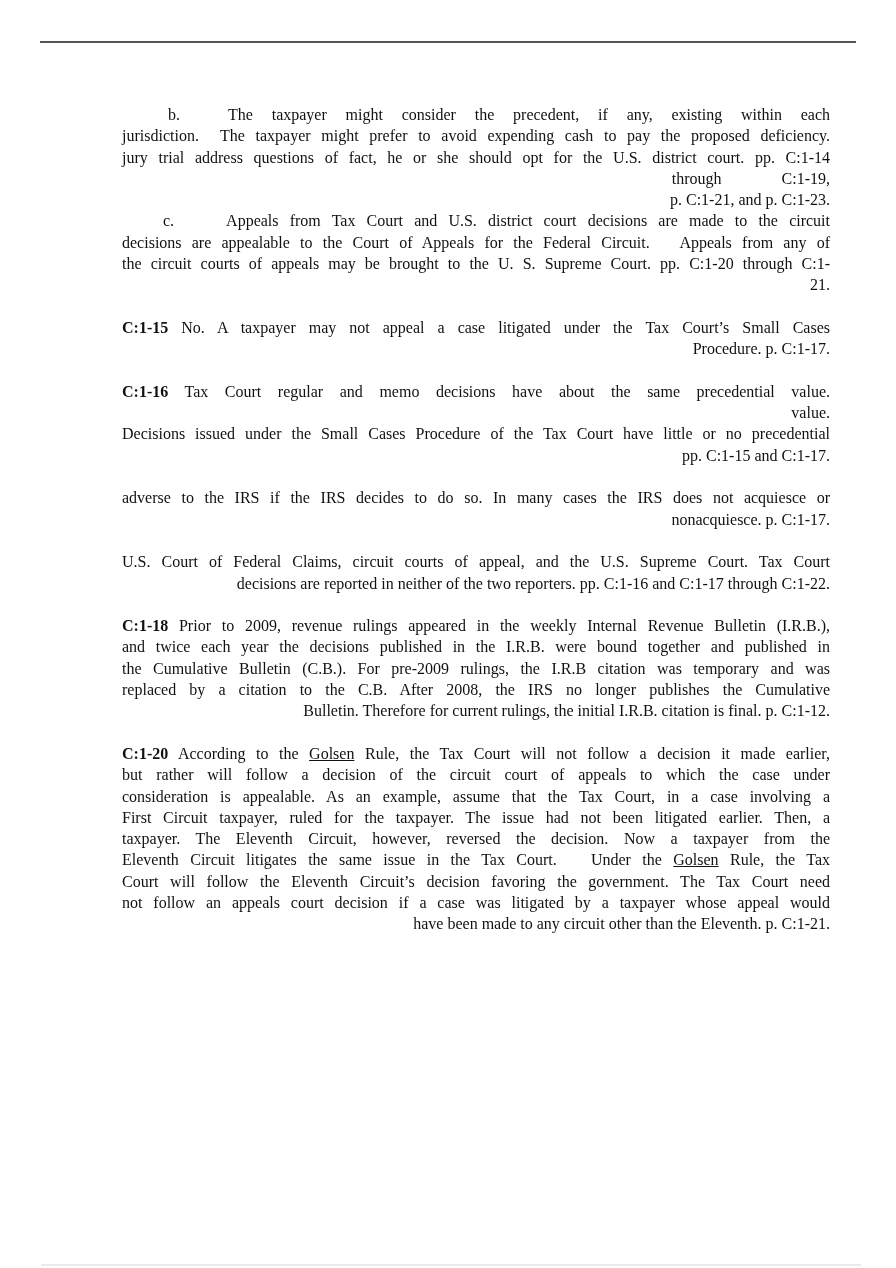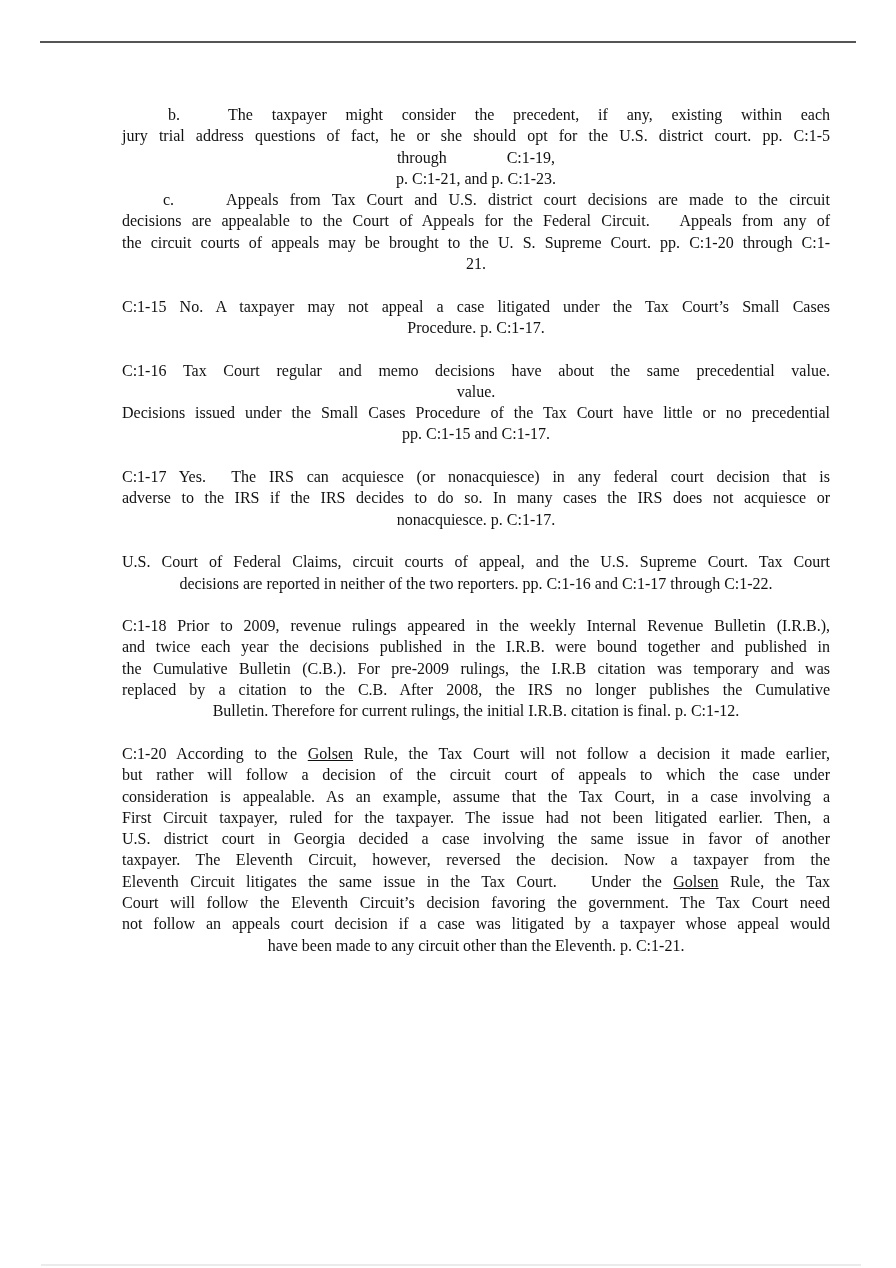--- a/index.html
+++ b/index.html
@@ -37,85 +37,84 @@
     top: 104px;
     left: 108px;
     width: 708px;
     font-size: 16px;
     line-height: 21.3px;
     margin-left: 14px;
   }
   .para { margin: 0; }
   .para.gap { margin-top: 21.3px; }
   .line {
-    text-align: center;
+    text-align: right;
     white-space: normal;
   }
   .line.just {
     text-align: justify;
     text-align-last: justify;
   }
   .run { }
-  .run.b { font-weight: normal; }
+  .run.b { font-weight: bold; }
   .run.u { text-decoration: underline; }
   .tab {
     display: inline-block;
     height: 1px;
   }
 </style>
 </head>
 <body>
 
 <div class="page">
   <div class="rule-top"></div>
   <div class="content">
       <div class="para">
         <div class="line just"><span class="tab" style="width: 46px;"></span><span class="run">b.</span><span class="tab" style="width: 48px;"></span><span class="run">The taxpayer might consider the precedent, if any, existing within each</span></div>
-        <div class="line just"><span class="run">jury trial address questions of fact, he or she should opt for the U.S. district court. pp. C:1-5</span></div>
+        <div class="line just"><span class="run">jurisdiction.&nbsp; The taxpayer might prefer to avoid expending cash to pay the proposed deficiency.</span></div>
+        <div class="line just"><span class="run">jury trial address questions of fact, he or she should opt for the U.S. district court. pp. C:1-14</span></div>
         <div class="line"><span class="run">through</span><span class="tab" style="width: 60px;"></span><span class="run">C:1-19,</span></div>
         <div class="line"><span class="run">p. C:1-21, and p. C:1-23.</span></div>
       </div>
       <div class="para">
         <div class="line just"><span class="tab" style="width: 41px;"></span><span class="run">c.</span><span class="tab" style="width: 52px;"></span><span class="run">Appeals from Tax Court and U.S. district court decisions are made to the circuit</span></div>
         <div class="line just"><span class="run">decisions are appealable to the Court of Appeals for the Federal Circuit.&nbsp;&nbsp; Appeals from any of</span></div>
         <div class="line just"><span class="run">the circuit courts of appeals may be brought to the U. S. Supreme Court. pp. C:1-20 through C:1-</span></div>
         <div class="line"><span class="run">21.</span></div>
       </div>
       <div class="para gap">
         <div class="line just"><span class="run b">C:1-15</span><span class="run"> No. A taxpayer may not appeal a case litigated under the Tax Court’s Small Cases</span></div>
         <div class="line"><span class="run">Procedure. p. C:1-17.</span></div>
       </div>
       <div class="para gap">
         <div class="line just"><span class="run b">C:1-16</span><span class="run"> Tax Court regular and memo decisions have about the same precedential value.</span></div>
         <div class="line"><span class="run">value.</span></div>
         <div class="line just"><span class="run">Decisions issued under the Small Cases Procedure of the Tax Court have little or no precedential</span></div>
         <div class="line"><span class="run">pp. C:1-15 and C:1-17.</span></div>
       </div>
       <div class="para gap">
-        <div class="line just"><span class="run b">C:1-17</span><span class="run"> Yes.&nbsp; The IRS can acquiesce (or nonacquiesce) in any federal court decision that is</span></div>
         <div class="line just"><span class="run">adverse to the IRS if the IRS decides to do so. In many cases the IRS does not acquiesce or</span></div>
         <div class="line"><span class="run">nonacquiesce. p. C:1-17.</span></div>
       </div>
       <div class="para gap">
         <div class="line just"><span class="run">U.S. Court of Federal Claims, circuit courts of appeal, and the U.S. Supreme Court. Tax Court</span></div>
         <div class="line"><span class="run">decisions are reported in neither of the two reporters. pp. C:1-16 and C:1-17 through C:1-22.</span></div>
       </div>
       <div class="para gap">
         <div class="line just"><span class="run b">C:1-18</span><span class="run"> Prior to 2009, revenue rulings appeared in the weekly Internal Revenue Bulletin (I.R.B.),</span></div>
         <div class="line just"><span class="run">and twice each year the decisions published in the I.R.B. were bound together and published in</span></div>
         <div class="line just"><span class="run">the Cumulative Bulletin (C.B.). For pre-2009 rulings, the I.R.B citation was temporary and was</span></div>
         <div class="line just"><span class="run">replaced by a citation to the C.B. After 2008, the IRS no longer publishes the Cumulative</span></div>
         <div class="line"><span class="run">Bulletin. Therefore for current rulings, the initial I.R.B. citation is final. p. C:1-12.</span></div>
       </div>
       <div class="para gap">
         <div class="line just"><span class="run b">C:1-20</span><span class="run"> According to the </span><span class="run u">Golsen</span><span class="run"> Rule, the Tax Court will not follow a decision it made earlier,</span></div>
         <div class="line just"><span class="run">but rather will follow a decision of the circuit court of appeals to which the case under</span></div>
         <div class="line just"><span class="run">consideration is appealable. As an example, assume that the Tax Court, in a case involving a</span></div>
         <div class="line just"><span class="run">First Circuit taxpayer, ruled for the taxpayer. The issue had not been litigated earlier. Then, a</span></div>
-        <div class="line just"><span class="run">U.S. district court in Georgia decided a case involving the same issue in favor of another</span></div>
         <div class="line just"><span class="run">taxpayer. The Eleventh Circuit, however, reversed the decision. Now a taxpayer from the</span></div>
         <div class="line just"><span class="run">Eleventh Circuit litigates the same issue in the Tax Court.&nbsp;&nbsp; Under the </span><span class="run u">Golsen</span><span class="run"> Rule, the Tax</span></div>
         <div class="line just"><span class="run">Court will follow the Eleventh Circuit’s decision favoring the government. The Tax Court need</span></div>
         <div class="line just"><span class="run">not follow an appeals court decision if a case was litigated by a taxpayer whose appeal would</span></div>
         <div class="line"><span class="run">have been made to any circuit other than the Eleventh. p. C:1-21.</span></div>
       </div>
     </div>
   <div class="rule-bottom"></div>
 </div>
 

